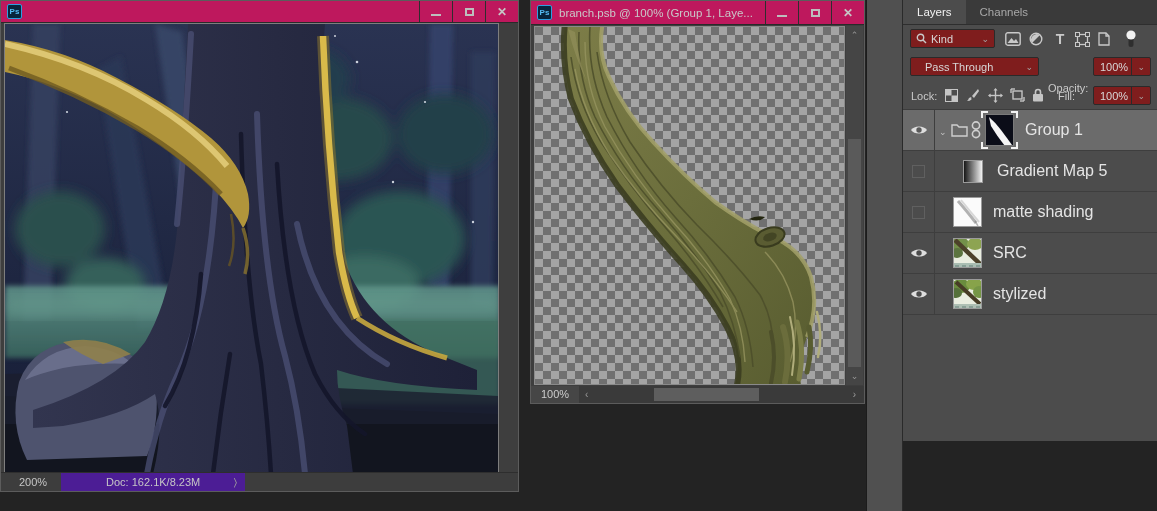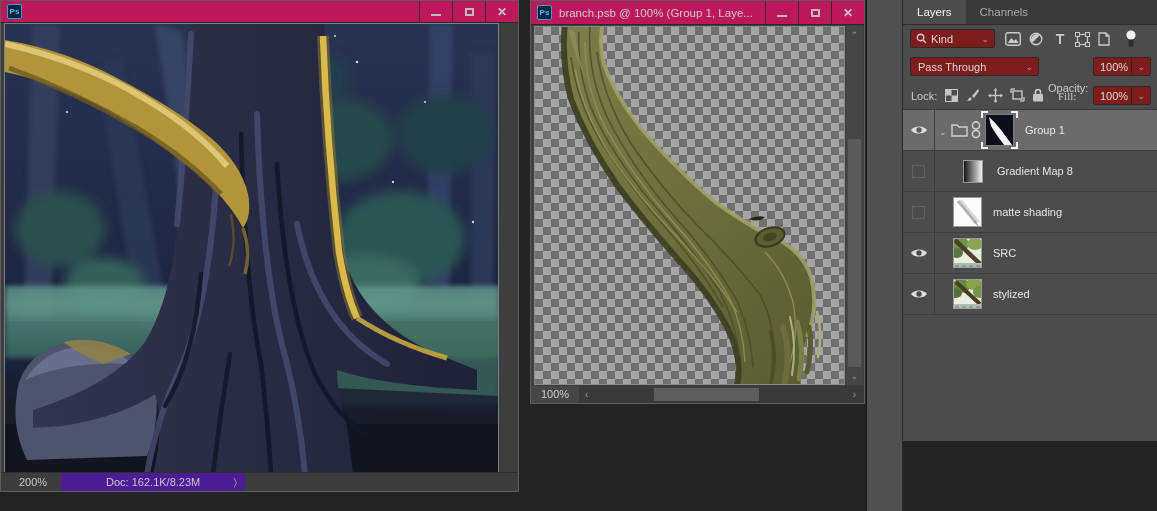--- a/index.html
+++ b/index.html
@@ -61,35 +61,35 @@
   .combo { background:#7f1d1d; border:1px solid #2a2a2a; border-radius:2px; display:flex;
     align-items:center; color:#d8d8d8; font-size:11px; height:19px; }
   .combo .chev { margin-left:auto; padding:0 5px; color:#a5a5a5; font-size:9px; }
   .combo .divider { width:1px; height:100%; background:#2a2a2a; margin-left:auto; }
 
   #filter-row { position:relative; height:28px; }
   #kind-combo { position:absolute; left:7px; top:4px; width:85px; }
   .filter-icon { position:absolute; top:5px; width:18px; height:18px; display:flex; align-items:center;
     justify-content:center; color:#c9c9c9; }
   #blend-row { position:relative; height:29px; }
-  #blend-combo { position:absolute; left:7px; top:4px; width:129px; padding-left:7px; }
+  #blend-combo { position:absolute; left:7px; top:4px; width:129px; padding-left:14px; }
   .small-label { position:absolute; font-size:11px; color:#c9c9c9; }
   .value-combo { position:absolute; width:48px; }
   .value-combo span:first-child { padding-left:6px; }
   #lock-row { position:relative; height:28px; border-bottom:1px solid #3c3c3c; }
   .lock-icon { position:absolute; top:5px; width:16px; height:16px; display:flex; align-items:center;
     justify-content:center; }
 
   .layer-row { position:relative; height:41px; border-bottom:1px solid #3e3e3e; }
   .layer-row.selected { background:#6b6b6b; }
   .vis-cell { position:absolute; left:0; top:0; width:32px; height:100%; border-right:1px solid #3e3e3e;
     display:flex; align-items:center; justify-content:center; }
   .vis-empty { width:13px; height:13px; border:1px solid #606060; }
   .layer-name { position:absolute; top:0; height:100%; display:flex; align-items:center;
-    font-size:11px; color:#e4e4e4; white-space:nowrap; }
+    font-size:16px; color:#e4e4e4; white-space:nowrap; }
   .thumb { position:absolute; border:1px solid #9b9b9b; overflow:hidden; background:#fff; }
   .sel-corner { position:absolute; width:7px; height:7px; border:2px solid #f4f4f4; }
 
   .expander { position:absolute; left:36px; top:17px; color:#c2c2c2; font-size:9px; }
 
   svg { display:block; }
 </style>
 </head>
 <body>
 
@@ -386,21 +386,21 @@
           <line x1="14" y1="13" x2="10" y2="13" stroke="#c5c5c5" stroke-width="1.4"></line>
           <line x1="14" y1="13" x2="14" y2="9" stroke="#c5c5c5" stroke-width="1.4"></line>
         </svg>
     </div>
     <div class="lock-icon" style="left:127px;">
       <svg width="12" height="14" viewBox="0 0 12 14">
           <rect x="1" y="6" width="10" height="7.5" rx="1" fill="#c5c5c5"></rect>
           <path d="M3.5,6 L3.5,4 A2.5,2.5 0 0 1 8.5,4 L8.5,6" fill="none" stroke="#c5c5c5" stroke-width="1.6"></path>
         </svg>
     </div>
-    <span class="small-label" style="left:155px; top:8px;font-family:Liberation Serif, serif;">Fill:</span>
+    <span class="small-label" style="left:155px; top:8px;">Fill:</span>
     <div class="combo value-combo" style="left:190px; top:4px; width:58px;">
       <span>100%</span>
       <span class="divider"></span>
       <span class="chev" style="margin-left:0;">⌄</span>
     </div>
   </div>
 
   <div class="layer-row selected">
     <div class="vis-cell">
       <svg width="18" height="12" viewBox="0 0 18 12">
@@ -426,21 +426,21 @@
     <span class="sel-corner" style="left:78px; top:32px; border-right:none; border-top:none;"></span>
     <span class="sel-corner" style="left:108px; top:32px; border-left:none; border-top:none;"></span>
     <span class="layer-name" style="left:122px;">Group 1</span>
   </div>
 
   <div class="layer-row">
     <div class="vis-cell">
         <div class="vis-empty"></div>
       </div>
     <div class="thumb" style="left:60px; top:9px; width:20px; height:23px; background:linear-gradient(90deg,#161616,#f2f2f2);"></div>
-    <span class="layer-name" style="left:94px;">Gradient Map 8</span>
+    <span class="layer-name" style="left:94px;">Gradient Map 5</span>
   </div>
 
   <div class="layer-row">
     <div class="vis-cell">
         <div class="vis-empty"></div>
       </div>
     <div class="thumb" style="left:50px; top:5px; width:29px; height:30px; background:#fbfbfb;">
       <svg width="29" height="30" viewBox="0 0 29 30">
         <path d="M4,3 Q12,12 22,25" stroke="#9a9a9a" stroke-width="3" fill="none" opacity="0.75"></path>
         <path d="M7,2 Q15,12 25,24" stroke="#c8c8c8" stroke-width="2" fill="none" opacity="0.7"></path>

